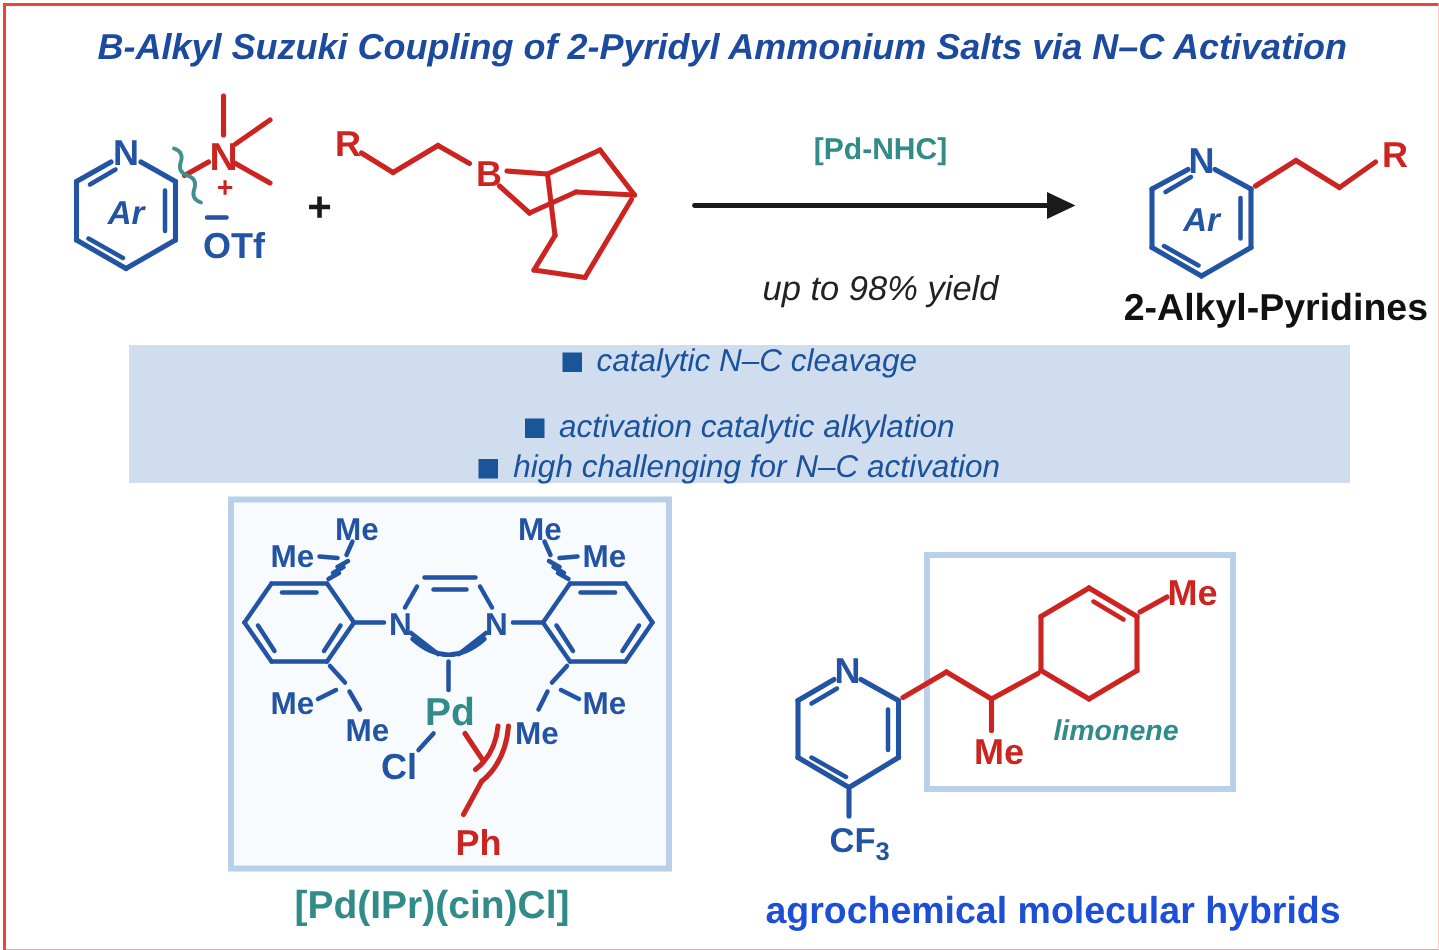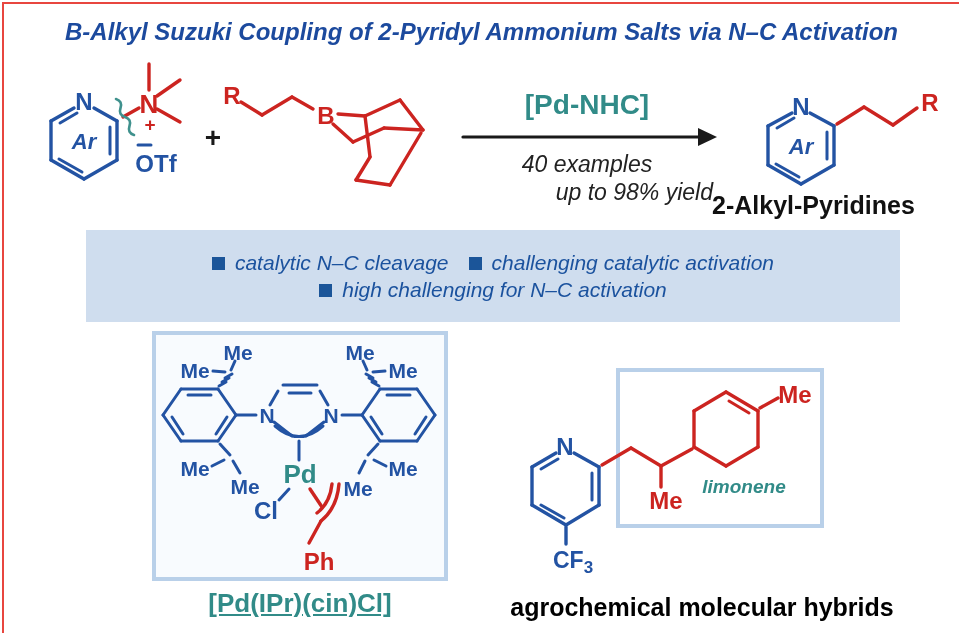--- a/index.html
+++ b/index.html
@@ -7,43 +7,43 @@
     position:relative;width:955px;height:629px;margin:2px;
     background:#ffffff;border:2px solid #e8463f;
     font-family:"Liberation Sans",sans-serif;overflow:hidden;
   }
   .abs{position:absolute;}
   #title{
     left:0;top:14px;width:100%;text-align:center;
     font-size:24px;font-weight:bold;font-style:italic;color:#1c4a9e;
   }
   #pdnhc{left:457px;top:85px;width:252px;text-align:center;
-    font-size:28px;font-weight:bold;color:#318b88;}
+    font-size:20px;font-weight:bold;color:#318b88;}
   #examples-line{left:457px;top:147px;width:252px;text-align:center;
     font-size:23px;font-style:italic;color:#222;}
-  #yield-line{left:457px;top:175px;width:252px;text-align:right;
+  #yield-line{left:457px;top:175px;width:252px;text-align:center;
     font-size:23px;font-style:italic;color:#222;}
-  #product-caption{left:708px;top:187px;width:240px;text-align:left;
+  #product-caption{left:708px;top:187px;width:240px;text-align:right;
     font-size:25px;font-weight:bold;color:#111;}
   #highlight-box{
     left:82px;top:226px;width:814px;height:92px;background:#cfddee;
     display:flex;flex-direction:column;justify-content:center;gap:3px;
   }
-  .hl-row{display:flex;justify-content:center;align-items:center;gap:20px;}
+  .hl-row{display:flex;justify-content:center;align-items:center;gap:20px;flex-direction:column;}
   .hl-seg{display:flex;align-items:center;gap:10px;
     font-size:21px;font-style:italic;color:#1b529e;}
   .hl-sq{width:13px;height:13px;background:#1b5599;flex:0 0 auto;margin-top:1px;}
   #catalyst-box{left:148px;top:327px;width:288px;height:242px;
     border:4px solid #b9d0e9;background:#f8fbfe;}
   #limonene-box{left:612px;top:364px;width:200px;height:152px;
     border:4px solid #b9d0e9;background:#ffffff;}
-  #catalyst-label{left:148px;top:584px;width:296px;text-align:center;
-    font-size:26px;font-weight:bold;color:#318b88;text-decoration:underline;}
+  #catalyst-label{left:136px;top:584px;width:296px;text-align:center;
+    font-size:26px;font-weight:bold;color:#318b88;}
   #hybrid-caption{left:478px;top:589px;width:440px;text-align:center;
-    font-size:25px;font-weight:bold;color:#000000;}
+    font-size:25px;font-weight:bold;color:#1d4ed8;}
   #chem-canvas{left:0;top:0;width:955px;height:629px;pointer-events:none;}
   svg text{font-family:"Liberation Sans",sans-serif;font-weight:bold;}
   .sb{stroke:#2353a3;stroke-width:3.4;stroke-linecap:round;fill:none;}
   .sbi{stroke:#2353a3;stroke-width:3;stroke-linecap:round;fill:none;}
   .sr{stroke:#cc2420;stroke-width:3.4;stroke-linecap:round;fill:none;}
   .sk{stroke:#1a1a1a;stroke-width:3.2;stroke-linecap:round;fill:none;}
   .stl{stroke:#3f918d;stroke-width:2.6;stroke-linecap:round;fill:none;}
   .fb{fill:#2353a3;}
   .fr{fill:#cc2420;}
   .ftl{fill:#318b88;}
@@ -54,21 +54,21 @@
 <div id="figure">
 
   <div class="abs" id="highlight-box">
     <div class="hl-row">
       <span class="hl-seg">
         <span class="hl-sq"></span>
         <span>catalytic N–C cleavage</span>
       </span>
       <span class="hl-seg">
         <span class="hl-sq"></span>
-        <span>challenging catalytic activation</span>
+        <span>activation catalytic alkylation</span>
       </span>
     </div>
     <div class="hl-row">
       <span class="hl-seg">
         <span class="hl-sq"></span>
         <span>high challenging for N–C activation</span>
       </span>
     </div>
   </div>
 
@@ -268,19 +268,18 @@
         <line x1="756" y1="404" x2="774" y2="394"></line>
       </g>
       <text class="fr" x="662" y="505" font-size="24" text-anchor="middle">Me</text>
       <text class="fr" x="791" y="399" font-size="24" text-anchor="middle">Me</text>
       <text class="ftl" x="740" y="489" font-size="19" font-style="italic" text-anchor="middle">limonene</text>
     </g>
   </svg>
 
   <div class="abs" id="title">B-Alkyl Suzuki Coupling of 2-Pyridyl Ammonium Salts via N–C Activation</div>
   <div class="abs" id="pdnhc">[Pd-NHC]</div>
-  <div class="abs" id="examples-line">40 examples</div>
   <div class="abs" id="yield-line">up to 98% yield</div>
   <div class="abs" id="product-caption">2-Alkyl-Pyridines</div>
   <div class="abs" id="catalyst-label">[Pd(IPr)(cin)Cl]</div>
   <div class="abs" id="hybrid-caption">agrochemical molecular hybrids</div>
 
 </div>
 
 </body></html>

